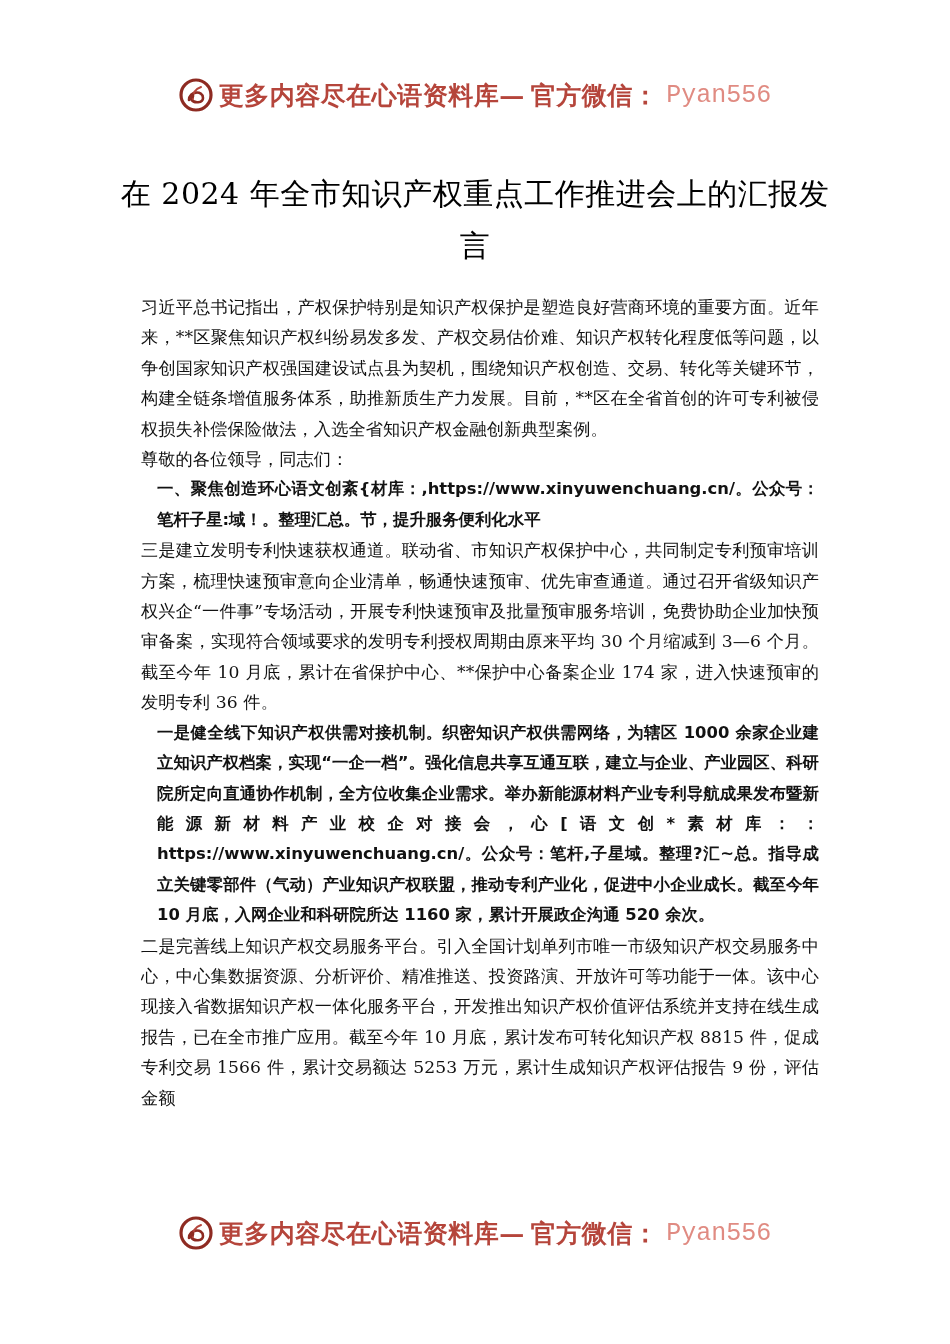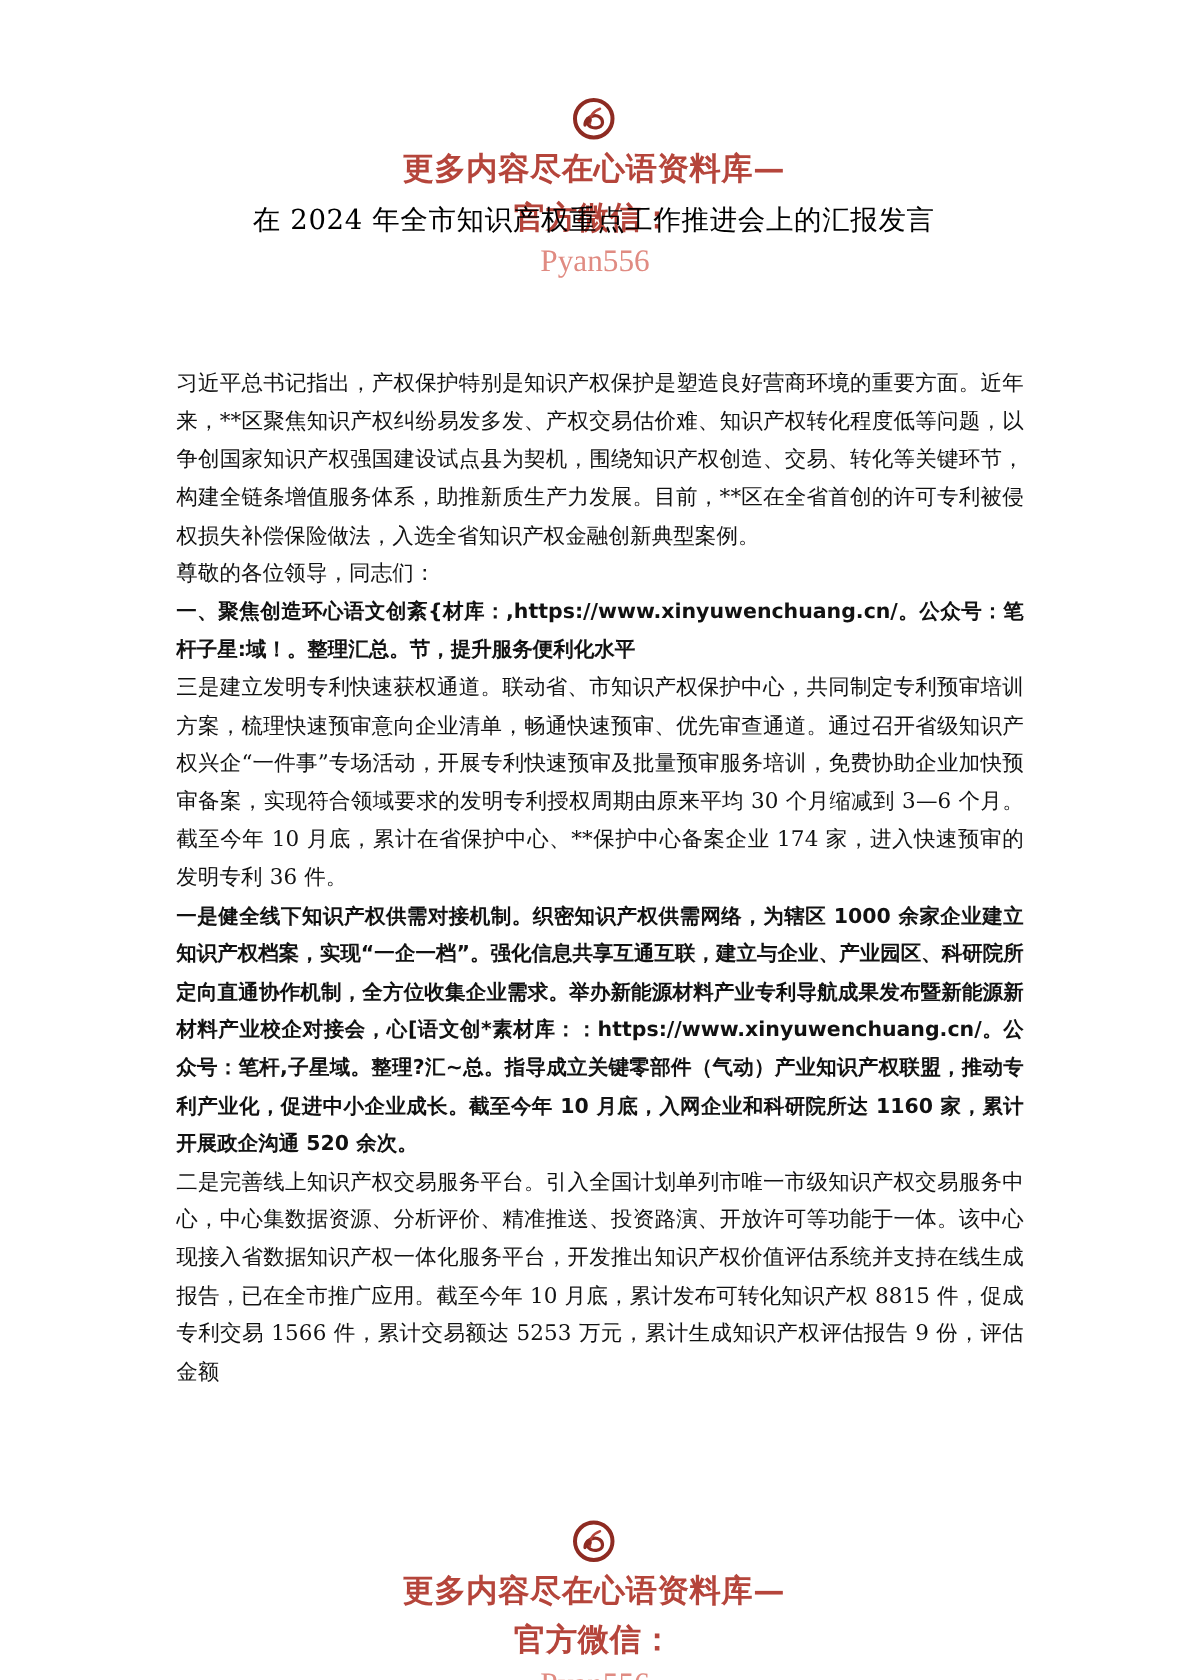--- a/index.html
+++ b/index.html
@@ -24,21 +24,20 @@
   
   .watermark {
     position: absolute;
     left: 0;
     width: 950px;
     display: flex;
     align-items: center;
     justify-content: center;
     gap: 6px;
     user-select: none;
-    flex-direction: column;
   }
   .watermark-top  { top: 78px; }
   .watermark-bottom { top: 1216px; }
 
   .wm-logo {
     width: 34px;
     height: 34px;
     flex: 0 0 34px;
     position: relative;
   }
@@ -46,37 +45,37 @@
 
   .wm-cn {
     font-family: "DejaVu Serif", "Liberation Serif", serif;
     font-size: 25px;
     font-weight: 700;
     color: #b5453b;
     letter-spacing: 0.5px;
     white-space: nowrap;
   }
   .wm-id {
-    font-family: Liberation Serif, serif;
+    font-family: Liberation Mono, monospace;
     font-size: 25px;
     font-weight: 400;
     color: #e08b82;
     white-space: nowrap;
     margin-left: 2px;
   }
 
   
   .doc-title {
     position: absolute;
-    top: 136px;
+    top: 148px;
     left: 115px;
     width: 720px;
     text-align: center;
     font-family: "DejaVu Serif", "Liberation Serif", serif;
-    font-size: 22px;
+    font-size: 30px;
     font-weight: 400;
     line-height: 52px;
     color: #000000;
     letter-spacing: 0.5px;
   }
 
   
   .body-text {
     position: absolute;
     top: 292px;
@@ -96,20 +95,21 @@
     color: #121212;
   }
 
   
   p.para.bold-sans {
     font-family: "DejaVu Sans", "Liberation Sans", sans-serif;
     font-weight: 700;
     font-size: 16.4px;
     line-height: 30.4px;
     letter-spacing: 0px;
+    margin-left: 16px;
   }
   p.para.bold-sans.justify-wide {
     text-align: justify;
   }
 
   p.para.heading-serif {
     font-family: "DejaVu Serif", "Liberation Serif", serif;
     font-weight: 400;
   }
 

